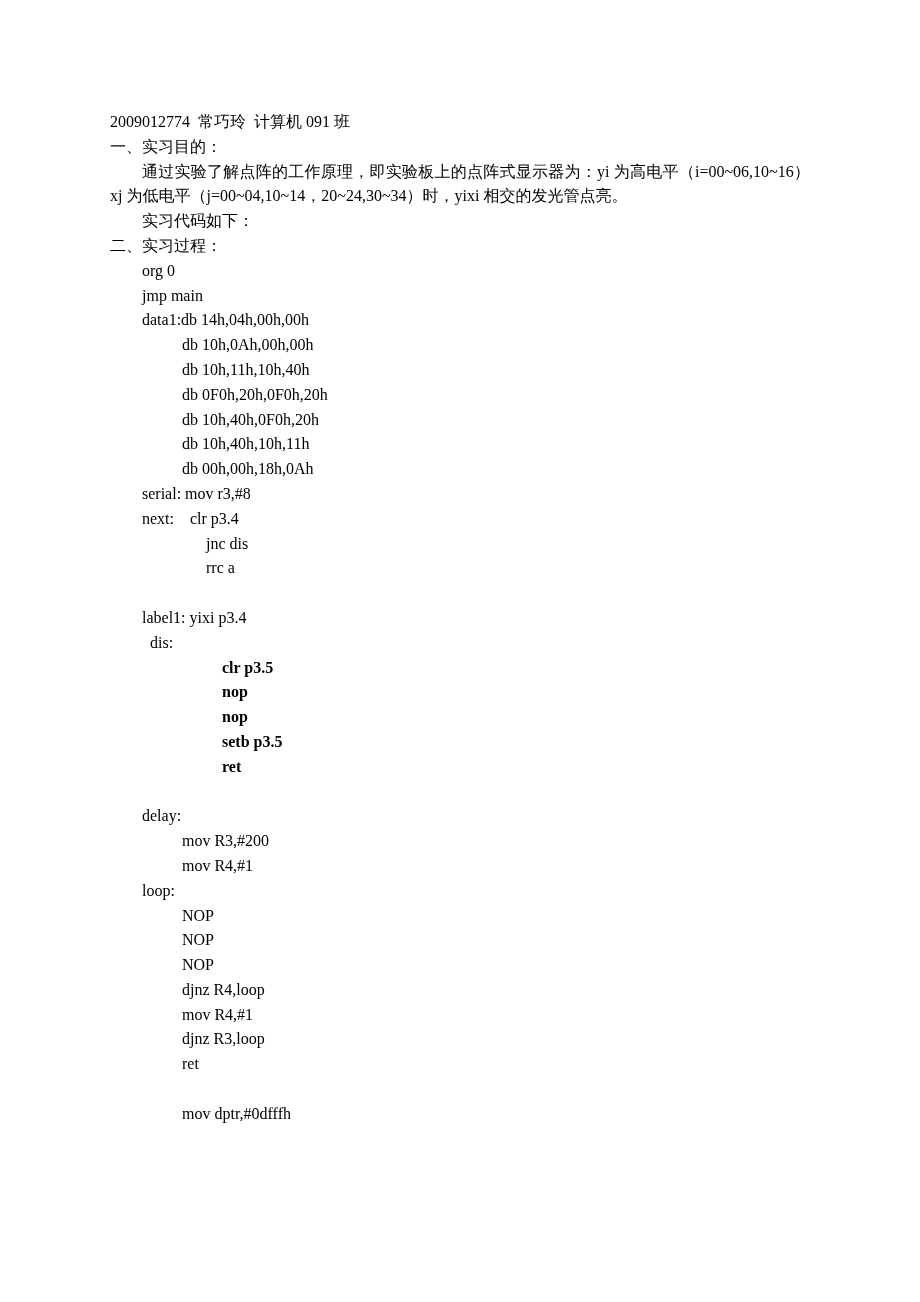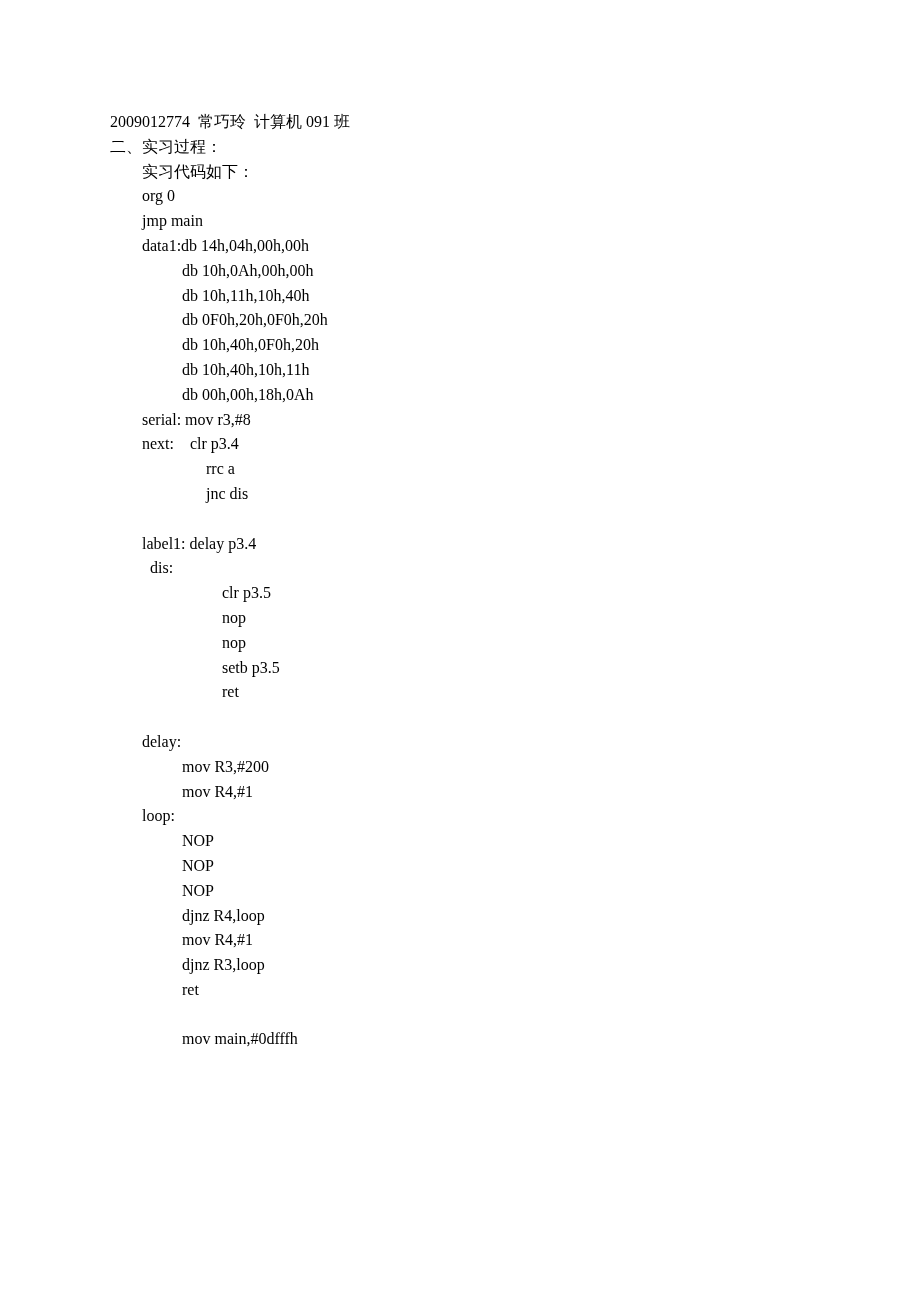--- a/index.html
+++ b/index.html
@@ -20,62 +20,64 @@
     white-space: pre;
   }
   .chinese-line {
     text-align: justify;
     text-justify: inter-ideograph;
     white-space: normal;
   }
   .indent1 { padding-left: 2em; }
   .indent3 { padding-left: 4.5em; }
   .indent4 { padding-left: 6em; }
-  .indent5 { padding-left: 7em; }
+  .indent5 { padding-left: 7em; font-weight: bold; }
 </style>
 </head>
 <body>
 
 <div class="page">
 
   <div class="line">2009012774  常巧玲  计算机 091 班</div>
 
+  <div class="line">一、实习目的：</div>
+  <div class="chinese-line" style="text-indent:2em;">通过实验了解点阵的工作原理，即实验板上的点阵式显示器为：yi 为高电平（i=00~06,10~16）xj 为低电平（j=00~04,10~14，20~24,30~34）时，yixi 相交的发光管点亮。</div>
 
+  <div class="line indent1">实习代码如下：</div>
   <div class="line">二、实习过程：</div>
-  <div class="line indent1">实习代码如下：</div>
 
   <div class="line indent1">org 0</div>
   <div class="line indent1">jmp main</div>
   <div class="line indent1">data1:db 14h,04h,00h,00h</div>
   <div class="line indent3">db 10h,0Ah,00h,00h</div>
   <div class="line indent3">db 10h,11h,10h,40h</div>
   <div class="line indent3">db 0F0h,20h,0F0h,20h</div>
   <div class="line indent3">db 10h,40h,0F0h,20h</div>
   <div class="line indent3">db 10h,40h,10h,11h</div>
   <div class="line indent3">db 00h,00h,18h,0Ah</div>
   <div class="line indent1">serial: mov r3,#8</div>
   <div class="line indent1">next:    clr p3.4</div>
+  <div class="line indent4">jnc dis</div>
   <div class="line indent4">rrc a</div>
-  <div class="line indent4">jnc dis</div>
   <div class="line">&nbsp;</div>
-  <div class="line indent1">label1: delay p3.4</div>
+  <div class="line indent1">label1: yixi p3.4</div>
   <div class="line indent1">  dis:</div>
   <div class="line indent5">clr p3.5</div>
   <div class="line indent5">nop</div>
   <div class="line indent5">nop</div>
   <div class="line indent5">setb p3.5</div>
   <div class="line indent5">ret</div>
   <div class="line">&nbsp;</div>
   <div class="line indent1">delay:</div>
   <div class="line indent3">mov R3,#200</div>
   <div class="line indent3">mov R4,#1</div>
   <div class="line indent1">loop:</div>
   <div class="line indent3">NOP</div>
   <div class="line indent3">NOP</div>
   <div class="line indent3">NOP</div>
   <div class="line indent3">djnz R4,loop</div>
   <div class="line indent3">mov R4,#1</div>
   <div class="line indent3">djnz R3,loop</div>
   <div class="line indent3">ret</div>
   <div class="line">&nbsp;</div>
-  <div class="line indent3">mov main,#0dfffh</div>
+  <div class="line indent3">mov dptr,#0dfffh</div>
 
 </div>
 
 </body></html>

